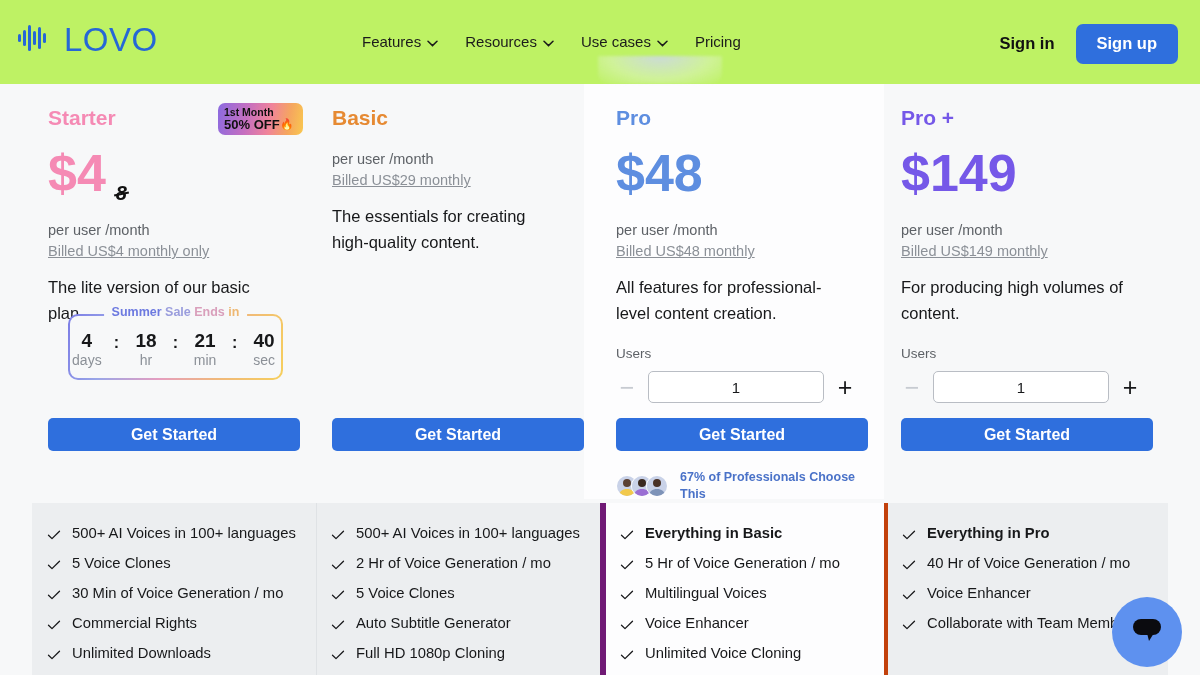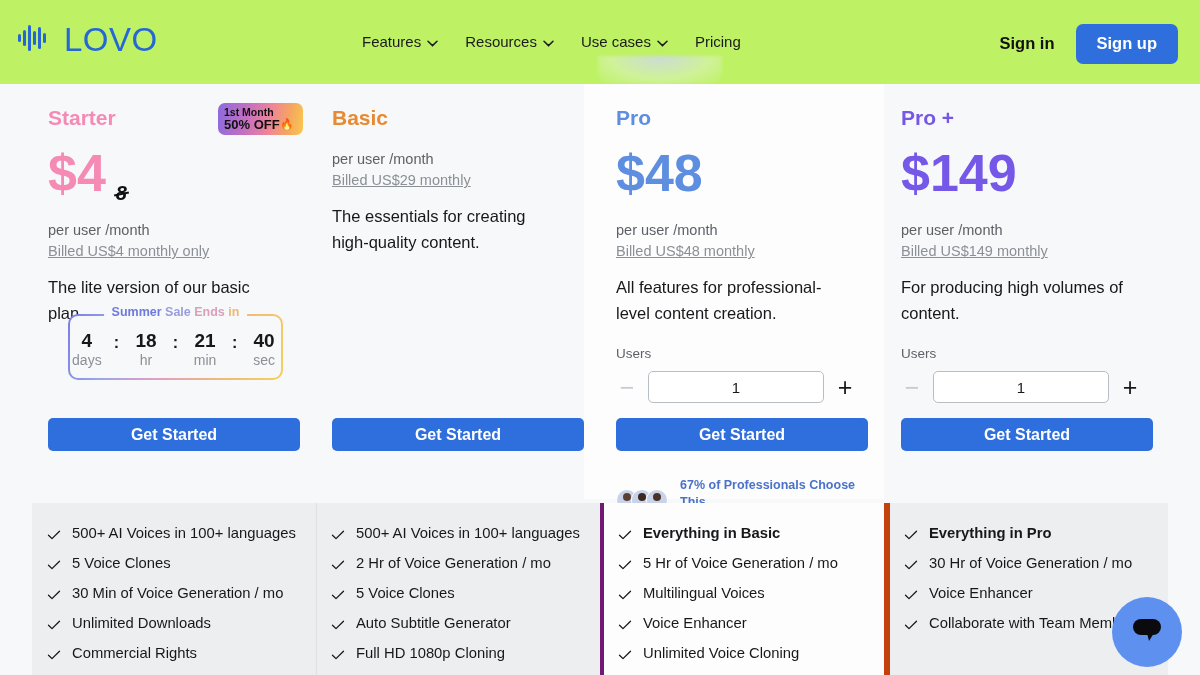--- a/index.html
+++ b/index.html
@@ -142,21 +142,21 @@
 
   
   .cta {
     display: block; height: 33px; background: #2f6fdd; color: #fff;
     border: none; border-radius: 5px; font-size: 16px; font-weight: bold;
     cursor: pointer; font-family: inherit; line-height: 33px; text-align: center;
     padding: 0;
   }
 
   
-  .social { display: flex; align-items: flex-end; gap: 8px; margin-top: 16px; }
+  .social { display: flex; align-items: center; gap: 8px; margin-top: 8px; }
   .avatars { position: relative; width: 56px; height: 22px; flex: none; margin-top: 1px; }
   .av {
     position: absolute; top: 0; width: 22px; height: 22px; border-radius: 50%;
     border: 1.5px solid #fff; overflow: hidden;
   }
   .av:nth-child(1){ left: 0; }
   .av:nth-child(2){ left: 15px; }
   .av:nth-child(3){ left: 30px; }
   .social-text {
     font-size: 12.5px; font-weight: bold; color: #4a72c8; line-height: 1.35;
@@ -164,22 +164,22 @@
   }
 
   
   .features {
     position: absolute; top: 503px; left: 32px; width: 1136px; height: 172px;
     background: #eceef0; display: flex; overflow: hidden;
   }
   .fcol { position: relative; padding: 20px 0 0 0; }
   .fcol.c0 { width: 284px; padding-left: 15px; }
   .fcol.c1 { width: 284px; padding-left: 14px; border-left: 1px solid #dfe2e5; }
-  .fcol.c2 { width: 284px; padding-left: 14px; background: #fdfdfe; border-left: 4px solid #701a75; }
-  .fcol.c3 { width: 284px; padding-left: 14px; border-left: 6px solid #c2410c; }
+  .fcol.c2 { width: 284px; padding-left: 14px; background: #fdfdfe; border-left: 6px solid #701a75; }
+  .fcol.c3 { width: 284px; padding-left: 14px; border-left: 4px solid #c2410c; }
   .feat {
     display: flex; align-items: flex-start; gap: 11px;
     font-size: 14.8px; color: #17181a; line-height: 1.48; margin-bottom: 8px;
     max-width: 252px;
   }
   .feat.bold { font-weight: bold; }
   .check { flex: none; width: 14px; height: 14px; margin-top: 4px; }
 
   
   .chat {
@@ -401,27 +401,27 @@
       <div class="feat">
         <span class="check"><svg width="14" height="14" viewBox="0 0 14 14">
               <path d="M1.5 7.3L5 10.6L12.5 3.2" stroke="#17181a" stroke-width="1.3" fill="none" stroke-linecap="round" stroke-linejoin="round"></path>
             </svg></span>
         <span>30 Min of Voice Generation / mo</span>
       </div>
       <div class="feat">
         <span class="check"><svg width="14" height="14" viewBox="0 0 14 14">
               <path d="M1.5 7.3L5 10.6L12.5 3.2" stroke="#17181a" stroke-width="1.3" fill="none" stroke-linecap="round" stroke-linejoin="round"></path>
             </svg></span>
+        <span>Commercial Rights</span>
+      </div>
+      <div class="feat">
+        <span class="check"><svg width="14" height="14" viewBox="0 0 14 14">
+              <path d="M1.5 7.3L5 10.6L12.5 3.2" stroke="#17181a" stroke-width="1.3" fill="none" stroke-linecap="round" stroke-linejoin="round"></path>
+            </svg></span>
         <span>Unlimited Downloads</span>
-      </div>
-      <div class="feat">
-        <span class="check"><svg width="14" height="14" viewBox="0 0 14 14">
-              <path d="M1.5 7.3L5 10.6L12.5 3.2" stroke="#17181a" stroke-width="1.3" fill="none" stroke-linecap="round" stroke-linejoin="round"></path>
-            </svg></span>
-        <span>Commercial Rights</span>
       </div>
     </div>
 
     <div class="fcol c1">
       <div class="feat">
         <span class="check"><svg width="14" height="14" viewBox="0 0 14 14">
               <path d="M1.5 7.3L5 10.6L12.5 3.2" stroke="#17181a" stroke-width="1.3" fill="none" stroke-linecap="round" stroke-linejoin="round"></path>
             </svg></span>
         <span>500+ AI Voices in 100+ languages</span>
       </div>
@@ -488,21 +488,21 @@
       <div class="feat bold">
         <span class="check"><svg width="14" height="14" viewBox="0 0 14 14">
               <path d="M1.5 7.3L5 10.6L12.5 3.2" stroke="#17181a" stroke-width="1.3" fill="none" stroke-linecap="round" stroke-linejoin="round"></path>
             </svg></span>
         <span>Everything in Pro</span>
       </div>
       <div class="feat">
         <span class="check"><svg width="14" height="14" viewBox="0 0 14 14">
               <path d="M1.5 7.3L5 10.6L12.5 3.2" stroke="#17181a" stroke-width="1.3" fill="none" stroke-linecap="round" stroke-linejoin="round"></path>
             </svg></span>
-        <span>30 Hr of Voice Generation / mo</span>
+        <span>40 Hr of Voice Generation / mo</span>
       </div>
       <div class="feat">
         <span class="check"><svg width="14" height="14" viewBox="0 0 14 14">
               <path d="M1.5 7.3L5 10.6L12.5 3.2" stroke="#17181a" stroke-width="1.3" fill="none" stroke-linecap="round" stroke-linejoin="round"></path>
             </svg></span>
         <span>Voice Enhancer</span>
       </div>
       <div class="feat">
         <span class="check"><svg width="14" height="14" viewBox="0 0 14 14">
               <path d="M1.5 7.3L5 10.6L12.5 3.2" stroke="#17181a" stroke-width="1.3" fill="none" stroke-linecap="round" stroke-linejoin="round"></path>

